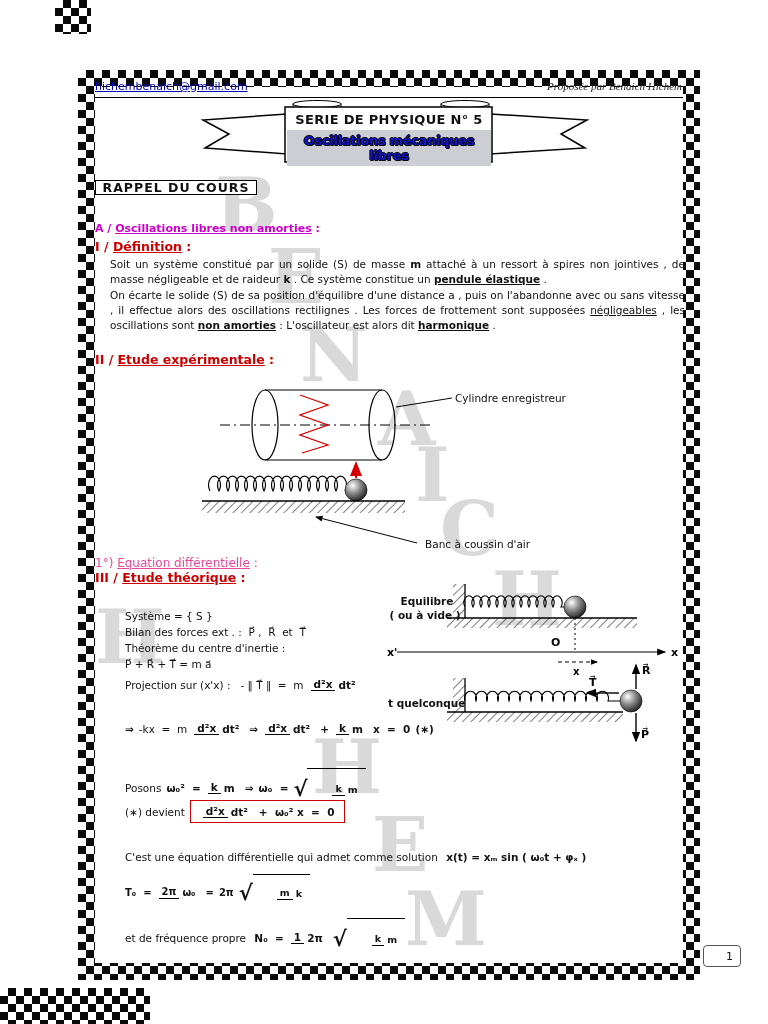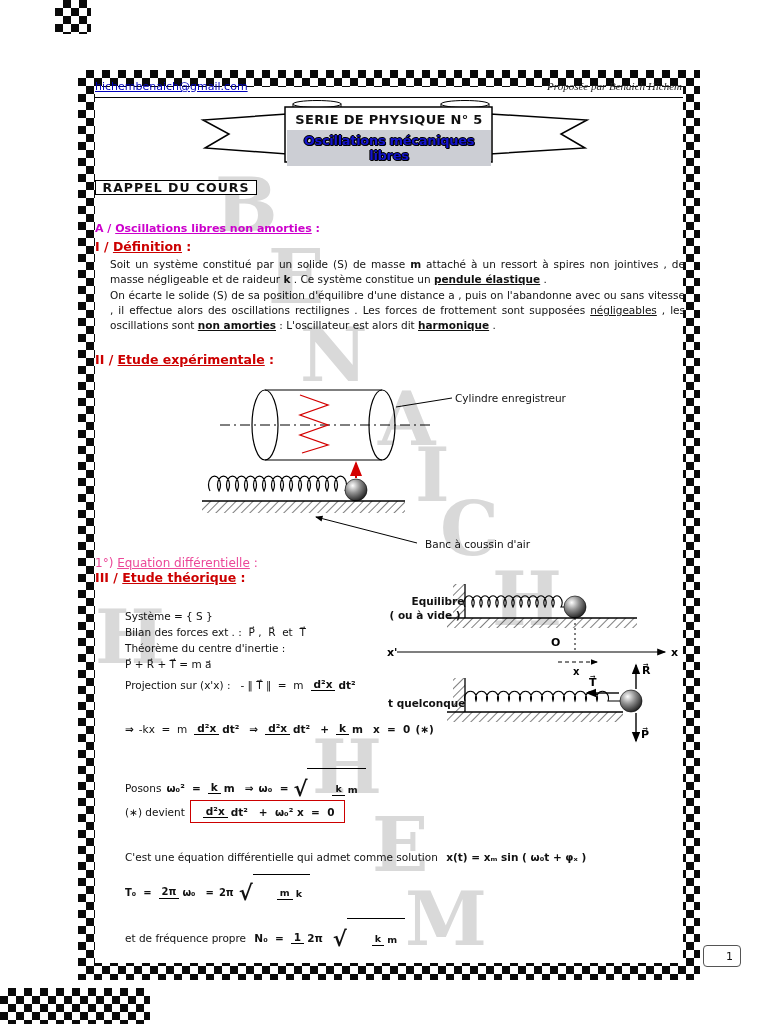--- a/index.html
+++ b/index.html
@@ -309,19 +309,19 @@
     <line x1="62" y1="134" x2="238" y2="134" stroke="#000" stroke-width="1.3"></line>
     <rect x="62" y="134" width="176" height="10" fill="url(#hatchR)"></rect>
     <line x1="234" y1="115" x2="202" y2="115" stroke="#000" stroke-width="1.4" marker-end="url(#ah2)"></line>
     <line x1="251" y1="111" x2="251" y2="87" stroke="#000" stroke-width="1.4" marker-end="url(#ah2)"></line>
     <line x1="251" y1="135" x2="251" y2="163" stroke="#000" stroke-width="1.4" marker-end="url(#ah2)"></line>
     <text x="204" y="108" font-size="11" font-weight="bold">T⃗</text>
     <text x="257" y="96" font-size="11" font-weight="bold">R⃗</text>
     <text x="256" y="160" font-size="11" font-weight="bold">P⃗</text>
   </g>
 </svg>
-<div class="dlabel-b" style="left:403px;top:595px;width:70px;text-align:center;">Equilibre</div>
+<div class="dlabel-b" style="left:392px;top:595px;width:70px;text-align:center;">Equilibre</div>
 <div class="dlabel-b" style="left:383px;top:609px;width:84px;text-align:center;">( ou à vide )</div>
 <div class="dlabel-b" style="left:388px;top:697px;">t quelconque</div>
 
 <div class="abs pagenum">
   <span>1</span>
 </div>
 
 </body></html>

